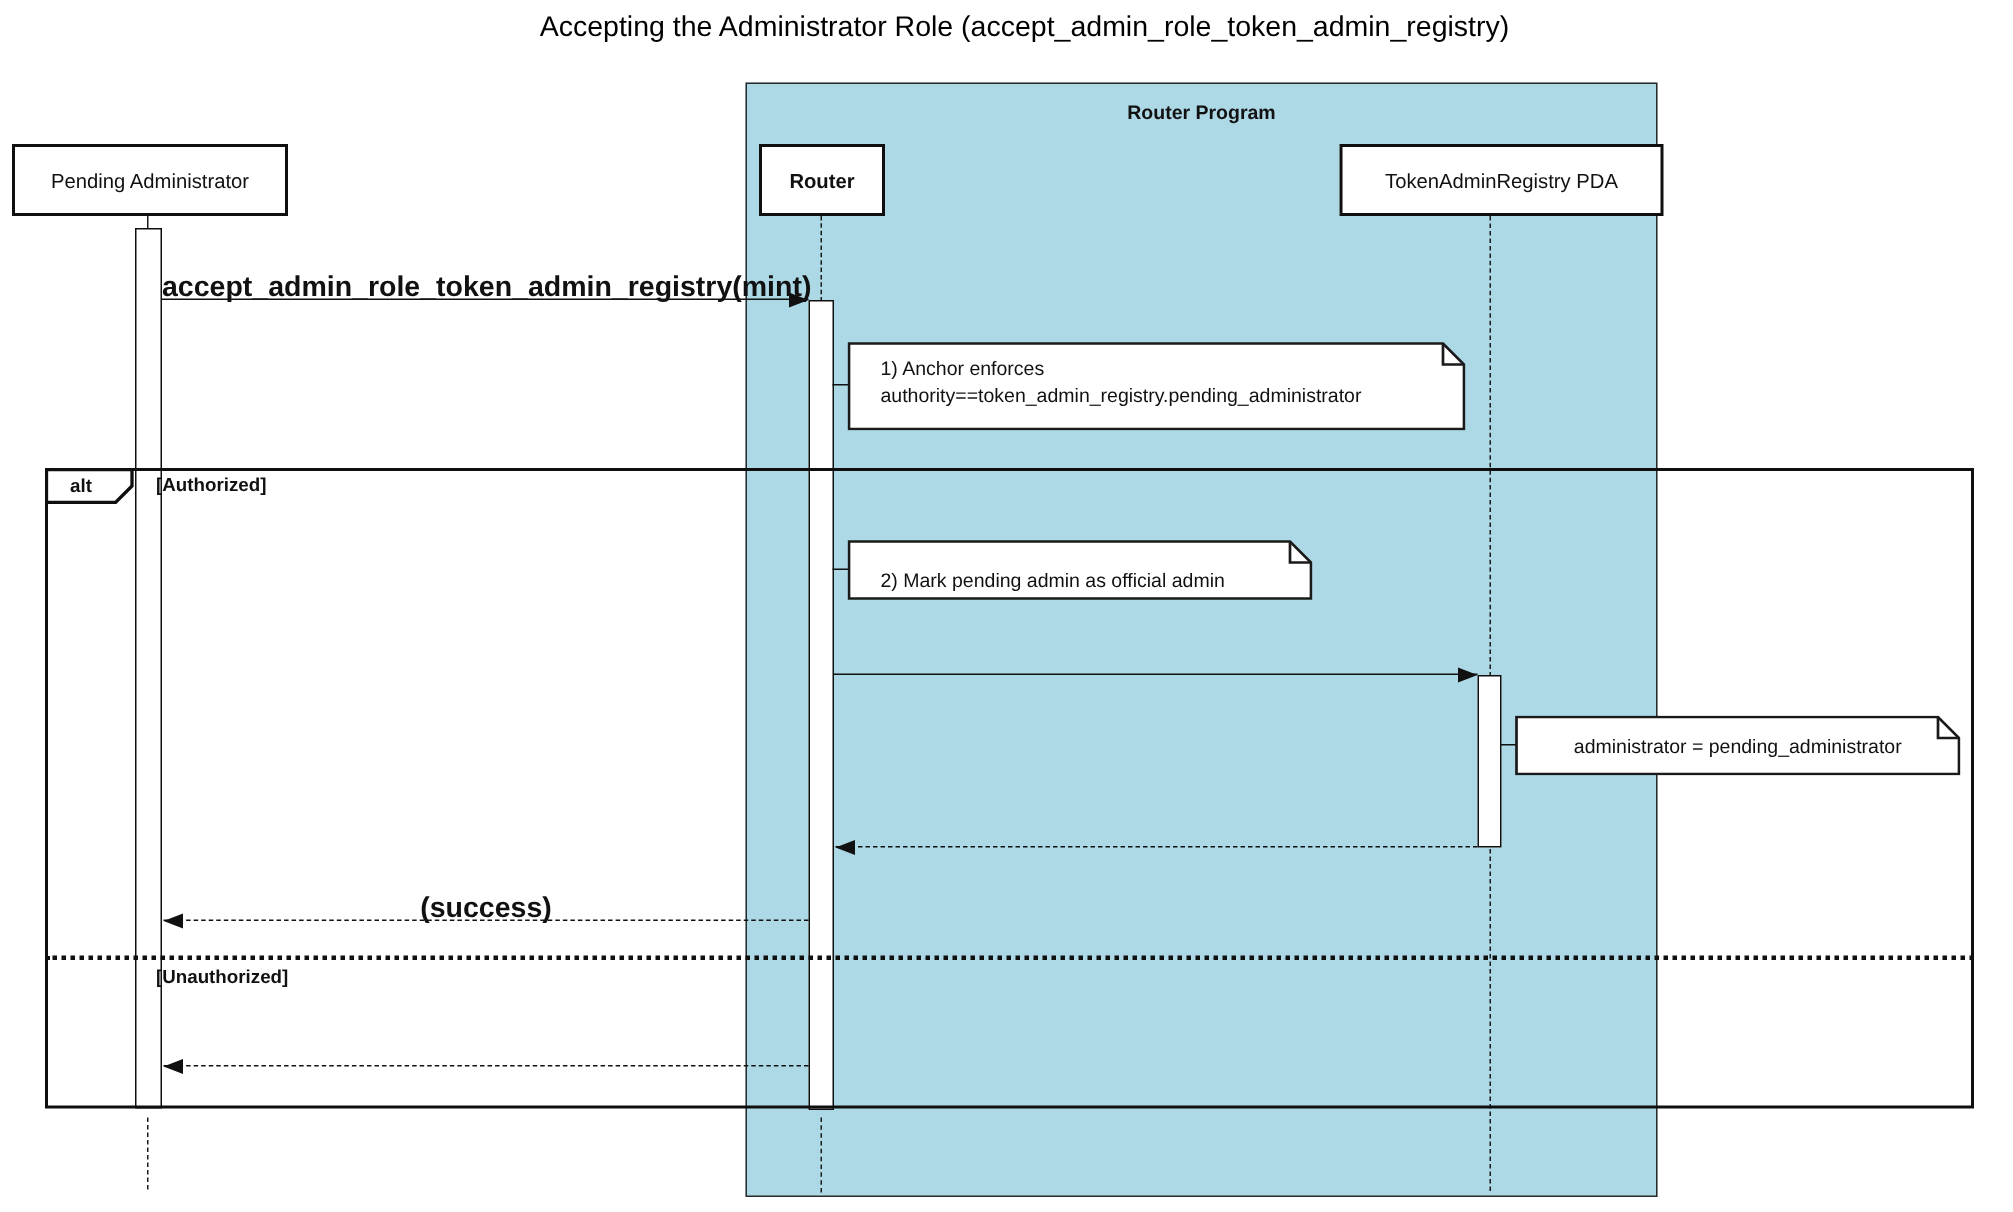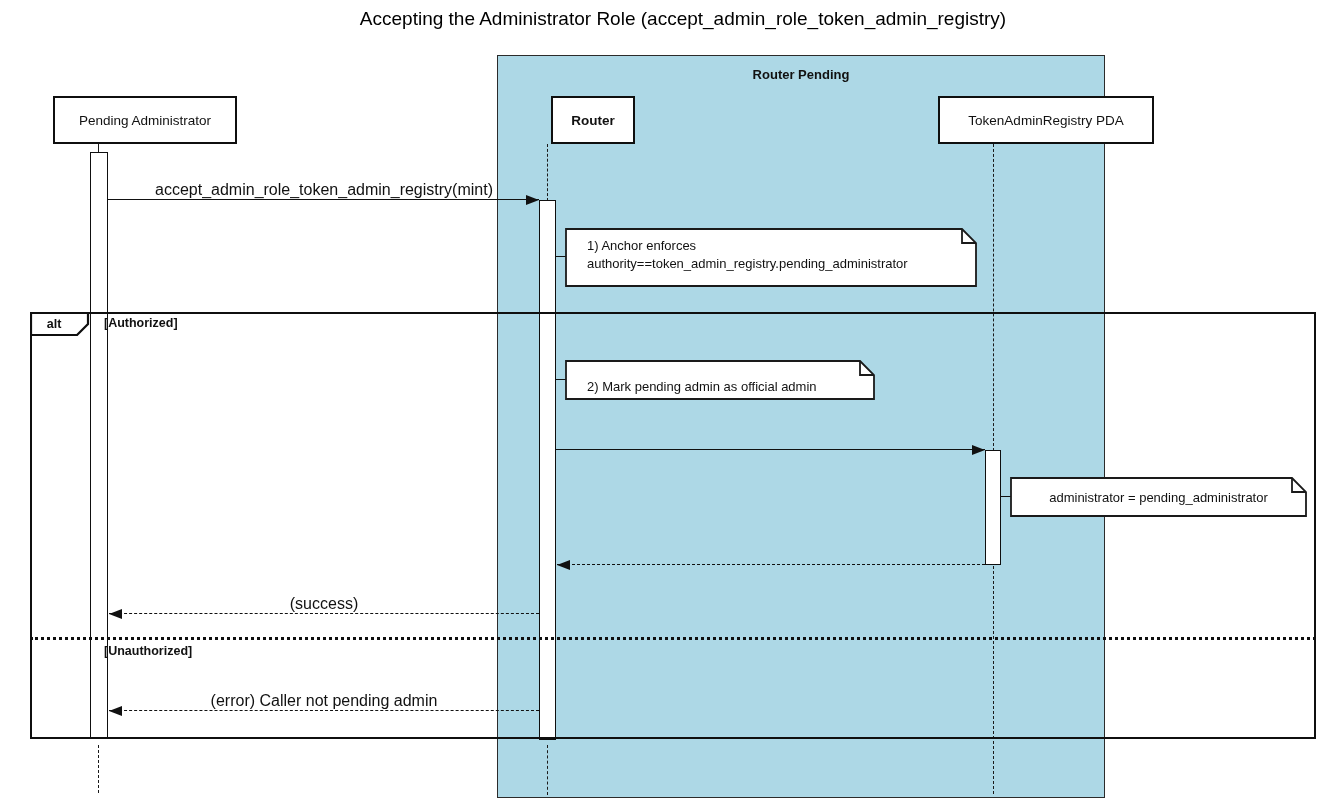--- a/index.html
+++ b/index.html
@@ -9,21 +9,21 @@
   }
   .abs { position:absolute; box-sizing:border-box; }
 
   .seq-title { top:8px; left:12px; width:100%; text-align:center; font-size:19px; color:#000000; }
 
   .program-box { left:497px; top:55px; width:608px; height:743px;
     background:#ADD8E6; border:1.7px solid #2b2b2b; z-index:1; }
   .program-label { top:11px; left:0; width:100%; text-align:center; font-weight:bold; font-size:13px; }
 
   .participant { height:48px; background:#fff; border:2.6px solid #0f0f0f; z-index:5;
-    display:flex; align-items:center; justify-content:center; font-size:13.5px; white-space:nowrap;margin-left:45px; }
+    display:flex; align-items:center; justify-content:center; font-size:13.5px; white-space:nowrap; }
   .p-pending { left:8px;   top:96px; width:184px; }
   .p-router  { left:506px; top:96px; width:84px;font-weight:bold;  }
   .p-pda     { left:893px; top:96px; width:216px; }
 
   .lifeline { width:0; border-left:1.7px dashed #1a1a1a; z-index:2; }
   .lifeline-solid { border-left-style:solid; }
   .ll-pa-stub     { left:98px;  top:144px; height:9px;  }
   .ll-router-top  { left:547px; top:144px; height:57px; }
   .ll-pda-top     { left:993px; top:144px; height:307px; }
   .ll-pa-bot      { left:98px;  top:745px; height:48px; }
@@ -45,21 +45,21 @@
 
   .arrow { width:0; height:0; z-index:7; }
   .arrow-right { border-top:5.5px solid transparent; border-bottom:5.5px solid transparent; border-left:13px solid #111; }
   .arrow-left  { border-top:5.5px solid transparent; border-bottom:5.5px solid transparent; border-right:13px solid #111; }
   .m1-head { left:526px; top:194.5px; }
   .m2-head { left:972px; top:444.5px; }
   .m3-head { left:557px; top:559.5px; }
   .m4-head { left:109px; top:608.5px; }
   .m5-head { left:109px; top:705.5px; }
 
-  .msg-label { font-size:16px; white-space:nowrap; text-align:center; z-index:6; }
+  .msg-label { font-size:19px; white-space:nowrap; text-align:center; z-index:6;font-weight:bold; }
   .m1-label { left:108px; top:181px; width:432px; }
   .m4-label { left:108px; top:595px; width:432px; }
   .m5-label { left:108px; top:692px; width:432px; }
 
   .note { z-index:6; }
   .note svg { position:absolute; left:0; top:0; }
   .note-text { position:absolute; left:0; top:0; width:100%; height:100%; font-size:13px; white-space:nowrap; }
   .note1 { left:565px; top:228px; width:412px; height:42px; }
   .note1 .note-text { padding:9px 0 0 22px; line-height:18px; }
   .note2 { left:565px; top:360px; width:310px; height:52px; }
@@ -82,21 +82,21 @@
   .guard2 { left:104px; top:644px; }
 </style>
 </head>
 <body>
 
 <div class="canvas">
 
   <div class="abs seq-title">Accepting the Administrator Role (accept_admin_role_token_admin_registry)</div>
 
   <div class="abs program-box">
-    <div class="abs program-label">Router Pending</div>
+    <div class="abs program-label">Router Program</div>
   </div>
 
   <div class="abs lifeline lifeline-solid ll-pa-stub"></div>
   <div class="abs lifeline ll-router-top"></div>
   <div class="abs lifeline ll-pda-top"></div>
   <div class="abs lifeline ll-pa-bot"></div>
   <div class="abs lifeline ll-router-bot"></div>
   <div class="abs lifeline ll-pda-bot"></div>
 
   <div class="abs activation act-pa"></div>
@@ -165,17 +165,16 @@
     </div>
   </div>
 
   <div class="abs msg-line msg-dashed m3-line"></div>
   <div class="abs arrow arrow-left m3-head"></div>
 
   <div class="abs msg-label m4-label">(success)</div>
   <div class="abs msg-line msg-dashed m4-line"></div>
   <div class="abs arrow arrow-left m4-head"></div>
 
-  <div class="abs msg-label m5-label">(error) Caller not pending admin</div>
   <div class="abs msg-line msg-dashed m5-line"></div>
   <div class="abs arrow arrow-left m5-head"></div>
 
 </div>
 
 </body></html>

